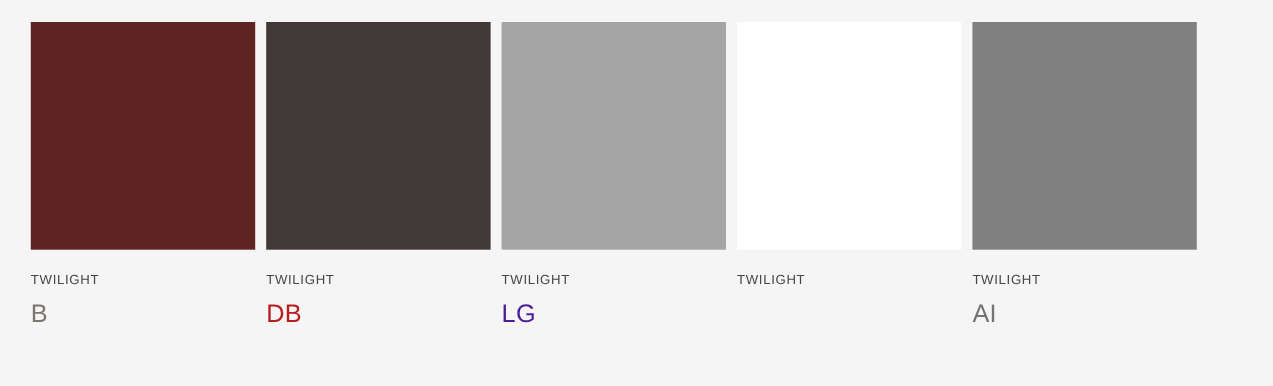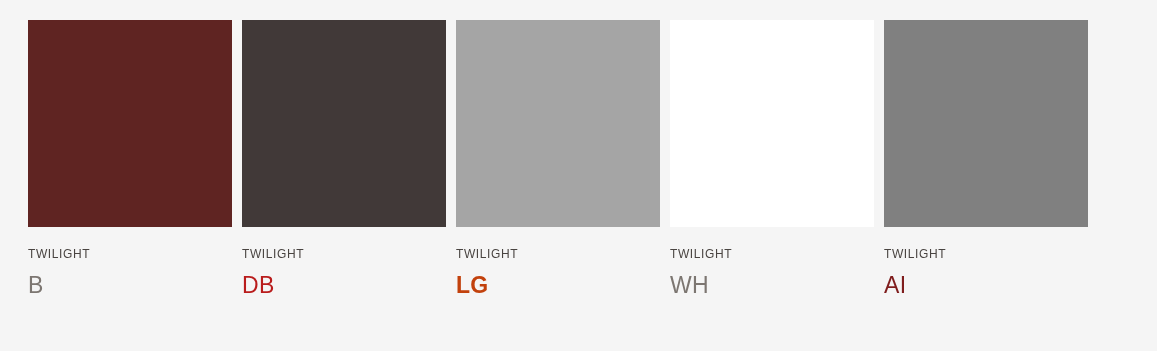--- a/index.html
+++ b/index.html
@@ -84,33 +84,32 @@
     <div class="swatch-meta">
       <span class="swatch-collection" style="color: rgb(73, 68, 65);">TWILIGHT</span>
       <span class="swatch-code" style="color: #b91c1c;">DB</span>
     </div>
   </div>
 
   <div class="swatch-card">
     <div class="swatch-chip" style="background-color: rgb(165, 165, 165);"></div>
     <div class="swatch-meta">
       <span class="swatch-collection" style="color: rgb(73, 68, 65);">TWILIGHT</span>
-      <span class="swatch-code" style="color: #c2410c; font-weight: bold;">LG</span>
+      <span class="swatch-code" style="color: #4c1d95;">LG</span>
     </div>
   </div>
 
   <div class="swatch-card">
     <div class="swatch-chip" style="background-color: rgb(255, 255, 255);"></div>
     <div class="swatch-meta">
       <span class="swatch-collection" style="color: rgb(73, 68, 65);">TWILIGHT</span>
-      <span class="swatch-code" style="color: rgb(124, 118, 113);">WH</span>
     </div>
   </div>
 
   <div class="swatch-card">
     <div class="swatch-chip" style="background-color: rgb(128, 128, 128);"></div>
     <div class="swatch-meta">
       <span class="swatch-collection" style="color: rgb(73, 68, 65);">TWILIGHT</span>
-      <span class="swatch-code" style="color: #7f1d1d;">AI</span>
+      <span class="swatch-code" style="color: #737373;">AI</span>
     </div>
   </div>
 
 </div>
 
 </body></html>

